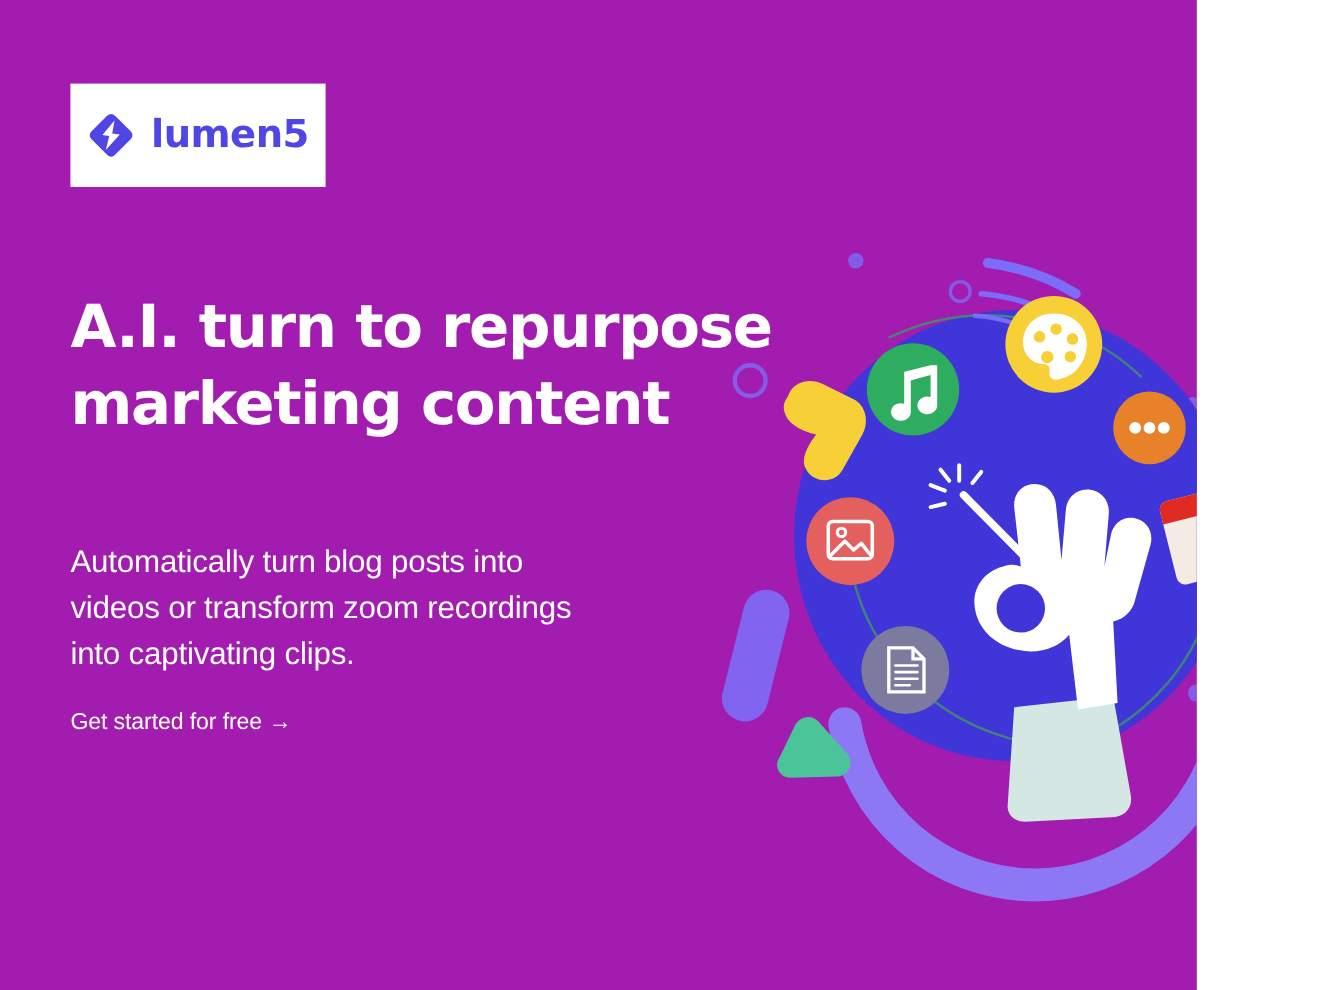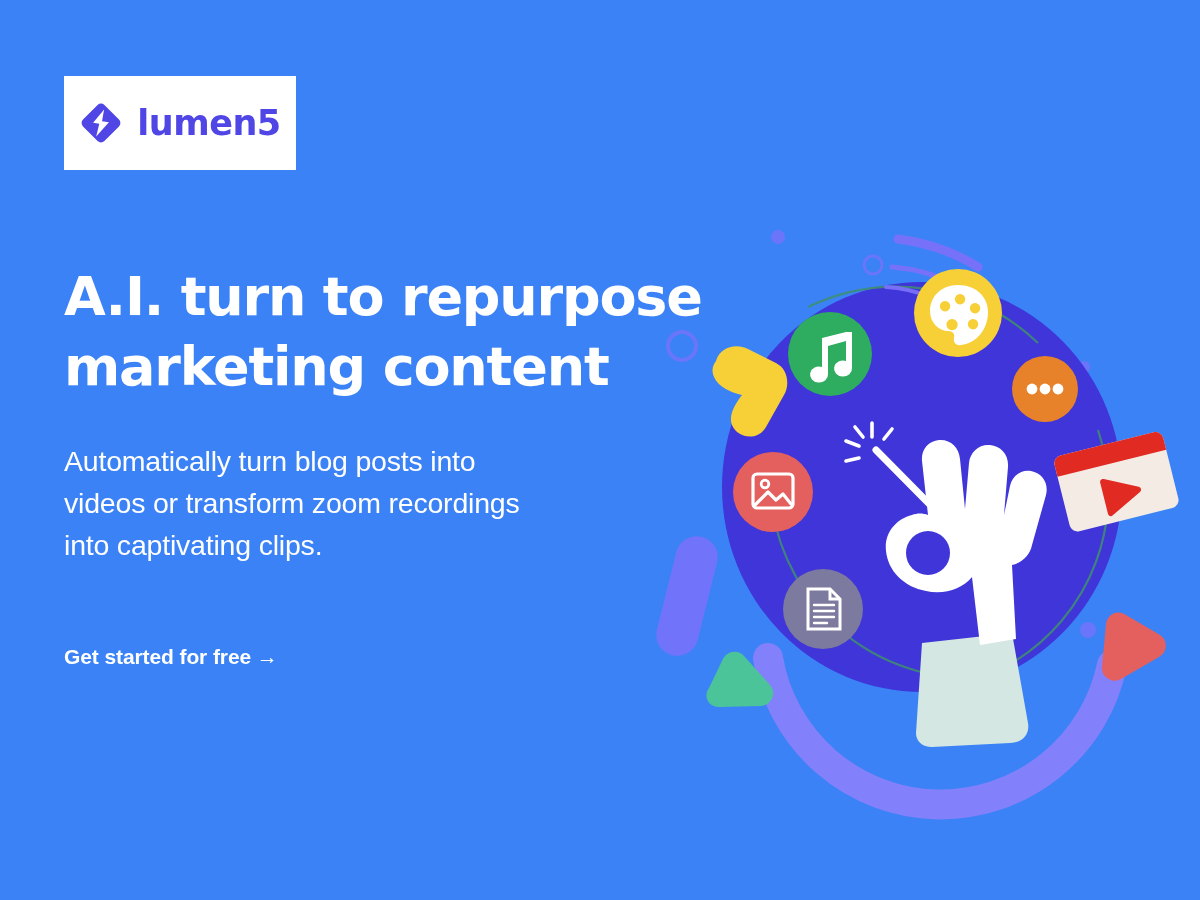--- a/index.html
+++ b/index.html
@@ -5,22 +5,22 @@
   * { margin:0; padding:0; box-sizing:border-box; }
 
   html, body {
     width:1200px; height:900px;
     overflow:hidden;
     font-family:"Liberation Sans", sans-serif;
   }
 
   #stage {
     position:relative;
-    width:1200px; height:900px;
-    background:#3b82f6;
+    width:1088px; height:900px;
+    background:#a21caf;
     overflow:hidden;
   }
 
   
   .logo-card {
     position:absolute;
     left:64px; top:76px;
     width:232px; height:94px;
     background:#ffffff;
     display:flex;
@@ -47,36 +47,36 @@
     font-size:54px;
     font-weight:700;
     line-height:1.30;
     letter-spacing:-1.2px;
     font-family:"DejaVu Sans", sans-serif;
     white-space:pre-line;
   }
 
   .subcopy {
     position:absolute;
-    left:64px; top:440px;
+    left:64px; top:490px;
     width:600px;
     color:#ffffff;
     font-size:28.5px;
     font-weight:400;
     line-height:1.48;
     letter-spacing:-0.2px;
     white-space:pre-line;
   }
 
   .cta {
     position:absolute;
     left:64px; top:645px;
     color:#ffffff;
     font-size:21px;
-    font-weight:700;
+    font-weight:400;
     letter-spacing:-0.1px;
     text-decoration:none;
     display:inline-block;
   }
 
   
   .illus {
     position:absolute;
     left:660px; top:215px;
     width:540px; height:540px;

